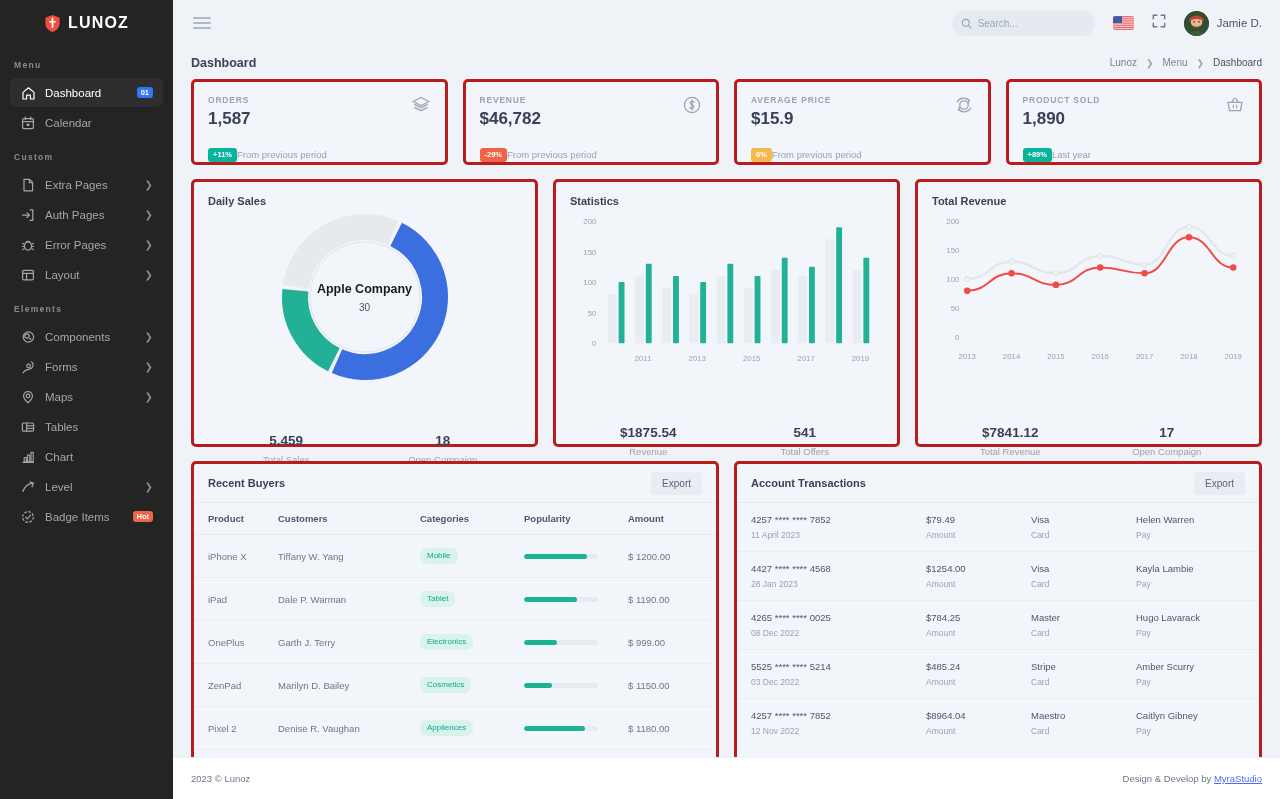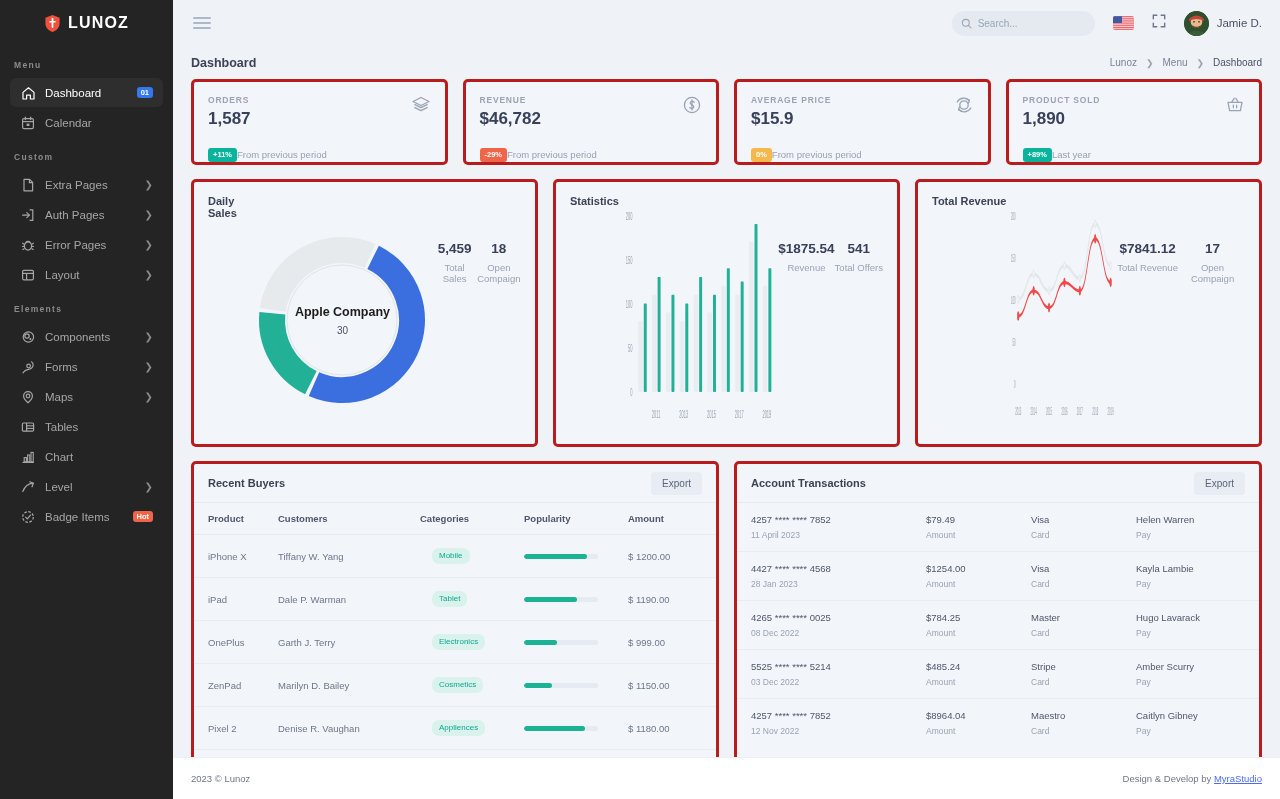--- a/index.html
+++ b/index.html
@@ -117,21 +117,21 @@
   .chip-green { background: #0ab39c; }
   .chip-red { background: #f06548; }
   .chip-amber { background: #f7b84b; }
   .stat-note { font-size: 9.5px; color: #98a1b2; }
   .stat-ico { position: absolute; right: 14px; top: 13px; width: 20px; height: 20px; }
   .stat-ico svg { width: 20px; height: 20px; display: block; }
 
   
   .charts-row { display: flex; gap: 15px; margin-bottom: 14px; }
   .chart-card { flex: 1; height: 268px; padding: 13px 14px 0 14px;
-                display: flex; flex-direction: row; }
+                display: flex; flex-direction: column; }
   .chart-title { font-size: 11px; font-weight: bold; color: #3b4256; }
   .chart-body { flex: 1; position: relative; }
   .chart-foot { display: flex; height: 56px; align-items: flex-start; padding-top: 4px; margin-top: 42px; }
   .foot-cell { flex: 1; text-align: center; }
   .foot-val { font-size: 13.5px; font-weight: bold; color: #39415a; }
   .foot-lbl { font-size: 9.5px; color: #9aa3b4; margin-top: 6px; }
 
   .donut-wrap { display:flex; align-items:center; justify-content:center; height: 100%; }
   .donut-center { position: absolute; left: 0; right: 0; top: 50%;
                   transform: translateY(-50%); text-align: center; pointer-events:none; }
@@ -163,21 +163,21 @@
     border-bottom: 1px solid #e9edf3;
   }
   .buyers tr:last-child td { border-bottom: none; }
   .buyers .c1 { padding-left: 14px; width: 84px; }
   .buyers .c2 { width: 142px; }
   .buyers .c3 { width: 104px; }
   .buyers .c4 { width: 104px; }
   .buyers .c5 { padding-right: 14px; }
   .cat-tag {
     display: inline-block; background: #d9f2ec; color: #0ca88f;
-    font-size: 8px; border-radius: 7px; padding: 4px 7px; line-height: 1; margin-left: 12px;
+    font-size: 8px; border-radius: 7px; padding: 4px 7px; line-height: 1;
   }
   .pop-track {
     width: 74px; height: 5px; background: #e6eaf1; border-radius: 3px; overflow: hidden;
   }
   .pop-fill { height: 5px; background: #1cb394; border-radius: 3px; }
 
   .txn-row {
     display: flex; align-items: center; padding: 11px 14px;
     border-bottom: 1px solid #e9edf3;
   }

